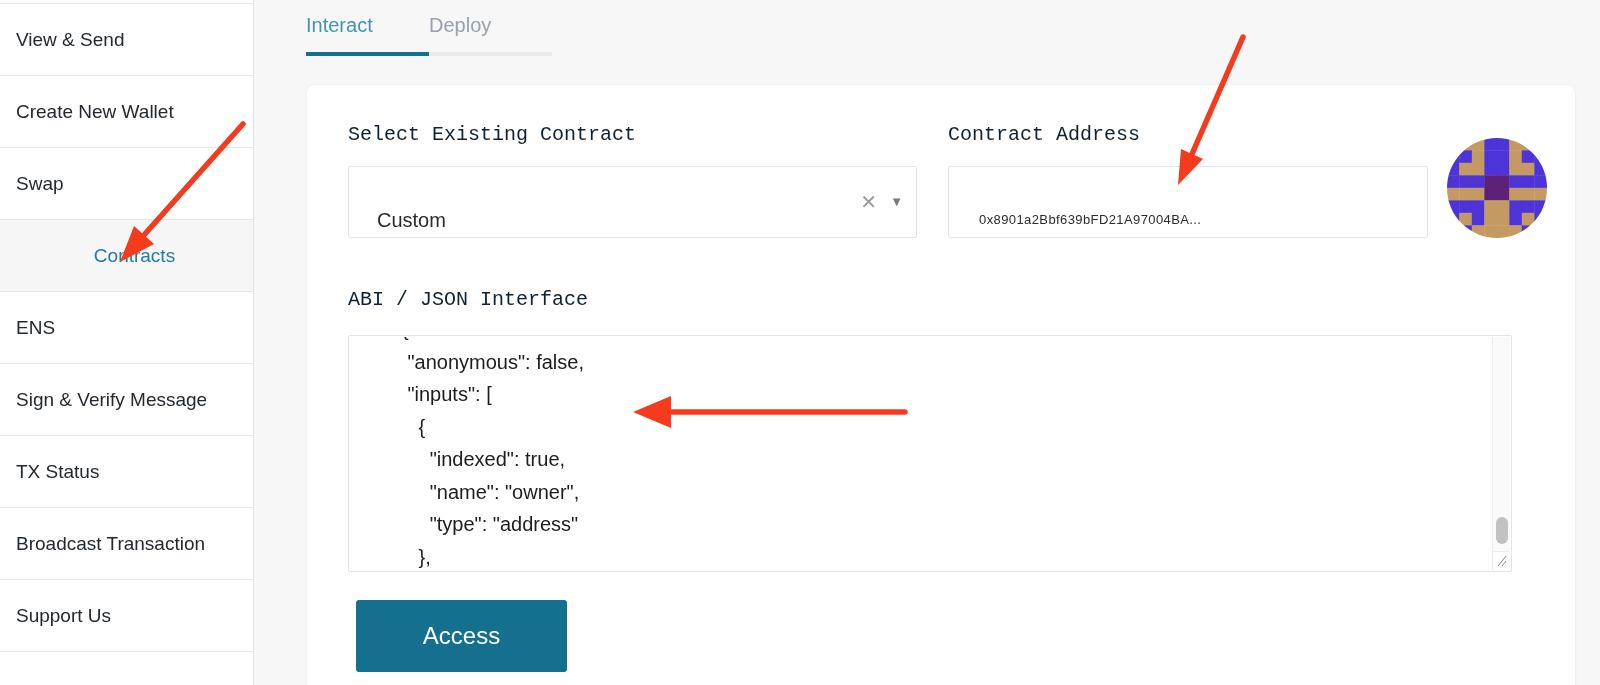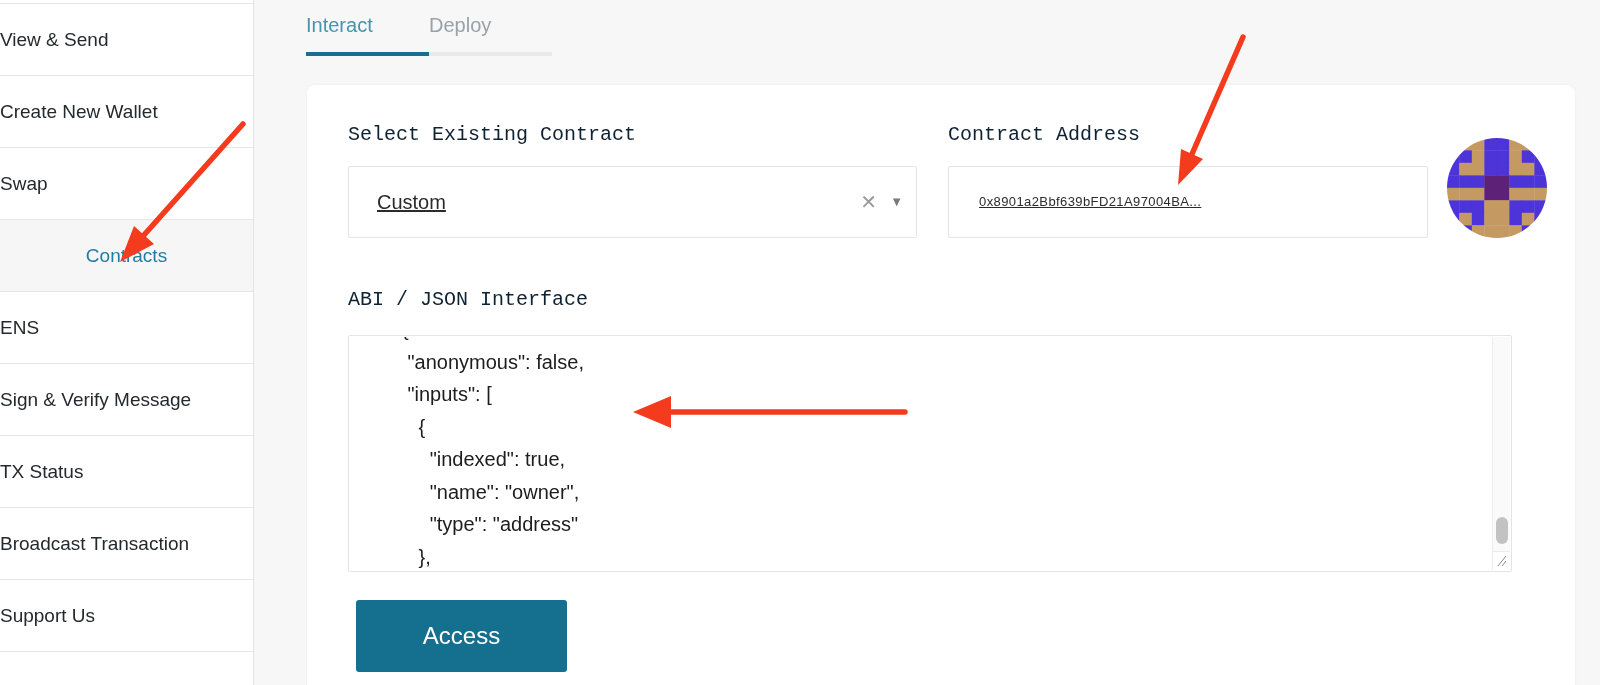--- a/index.html
+++ b/index.html
@@ -4,41 +4,41 @@
 <style>
   * { margin:0; padding:0; box-sizing:border-box; }
   html,body { width:1600px; height:685px; overflow:hidden;
     font-family:"Liberation Sans","DejaVu Sans",sans-serif;
     background:#f7f7f7; }
 
   
   .sidebar { position:absolute; left:0; top:0; width:254px; height:685px;
     background:#ffffff; border-right:1px solid #e3e3e3; }
   .side-nav { position:absolute; left:0; top:3px; width:100%; border-top:1px solid #e7e7e7; }
-  .side-item { height:72px; line-height:71px; 
+  .side-item { height:72px; line-height:71px; padding-left:16px;
     border-bottom:1px solid #e7e7e7; font-size:19px; color:#24292e;
     cursor:pointer; white-space:nowrap; }
   .side-item.active { background:#f6f6f6; color:#1f7da3;text-align:center; }
 
   
   .tabs { position:absolute; left:306px; top:8px; display:flex; }
   .tab { width:123px; text-align:left; font-size:20px; padding-top:6px;
     height:49px; cursor:pointer; }
   .tab .underline { margin-top:15px; height:4px; }
   .tab.active { color:#4396ad; }
   .tab.active .underline { background:#15708f; }
   .tab.inactive { color:#99a2aa; }
   .tab.inactive .underline { background:#e9e9e9; }
 
   
   .card { position:absolute; left:307px; top:85px; width:1268px; height:660px;
     background:#ffffff; border-radius:8px; box-shadow:0 0 3px rgba(0,0,0,.06); }
   .field-label { position:absolute; font-size:20px; color:#0e2233;font-family:Liberation Mono, monospace; }
   .box { position:absolute; background:#fff; border:1px solid #e2e6ea; border-radius:2px; }
-  .box-value { position:absolute; top:0; line-height:70px; font-size:20px; color:#2b2b2b; white-space:nowrap;text-decoration:underline; }
+  .box-value { position:absolute; top:18px; line-height:70px; font-size:20px; color:#2b2b2b; white-space:nowrap; }
 
   .select-clear { position:absolute; right:39px; top:0; line-height:70px;
     font-size:20px; color:#9b9b9b; cursor:pointer; }
   .select-caret { position:absolute; right:13px; top:0; line-height:70px;
     font-size:13px; color:#7a7a7a; cursor:pointer; }
 
   .identicon { position:absolute; left:1140px; top:53px; width:100px; height:100px;
     border-radius:50%; overflow:hidden; }
 
   

